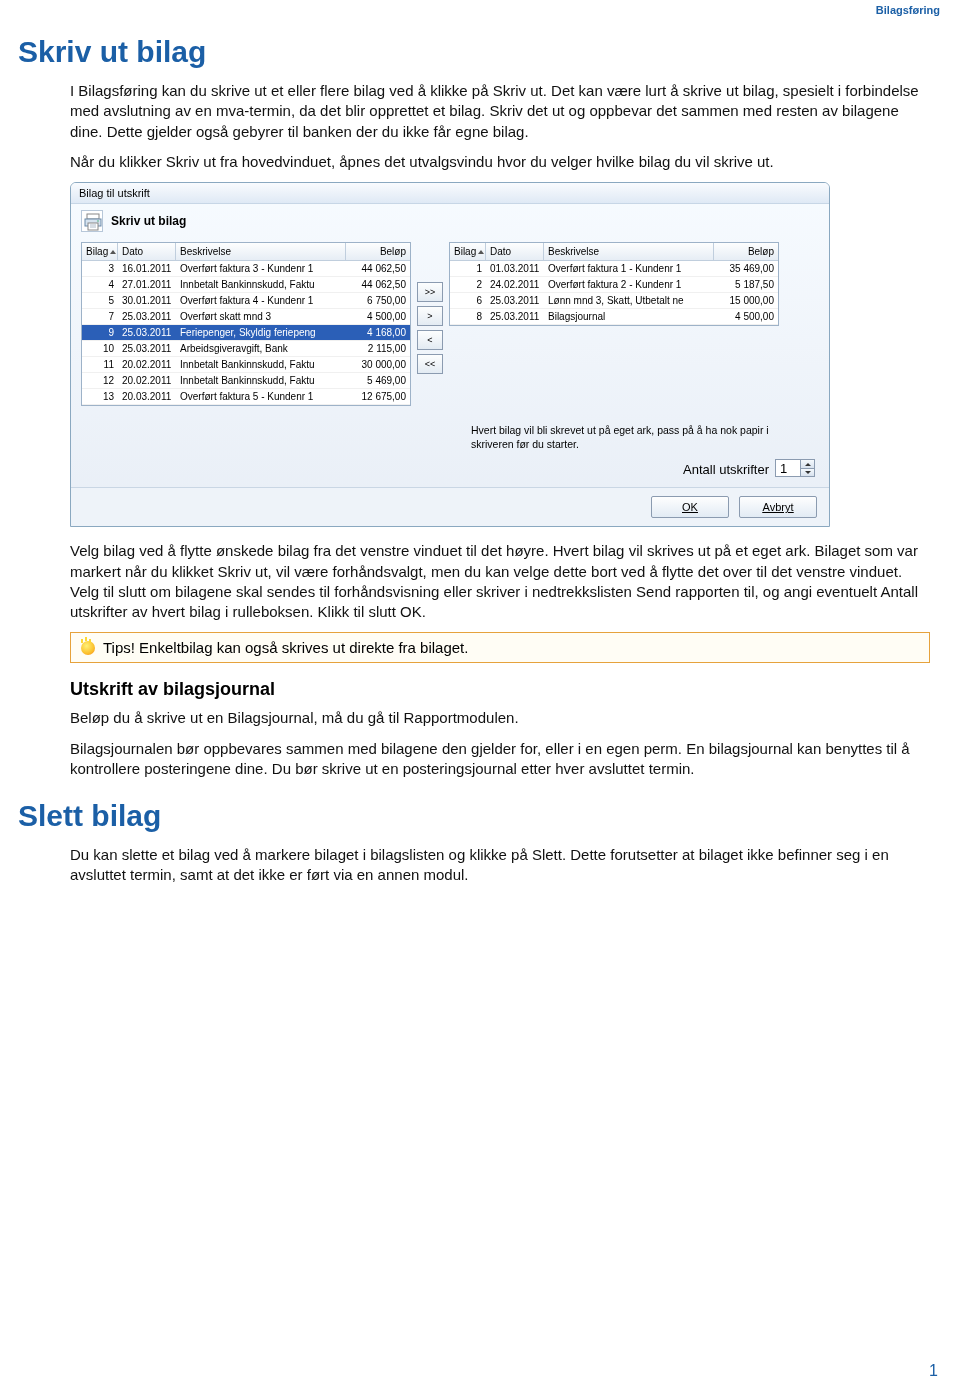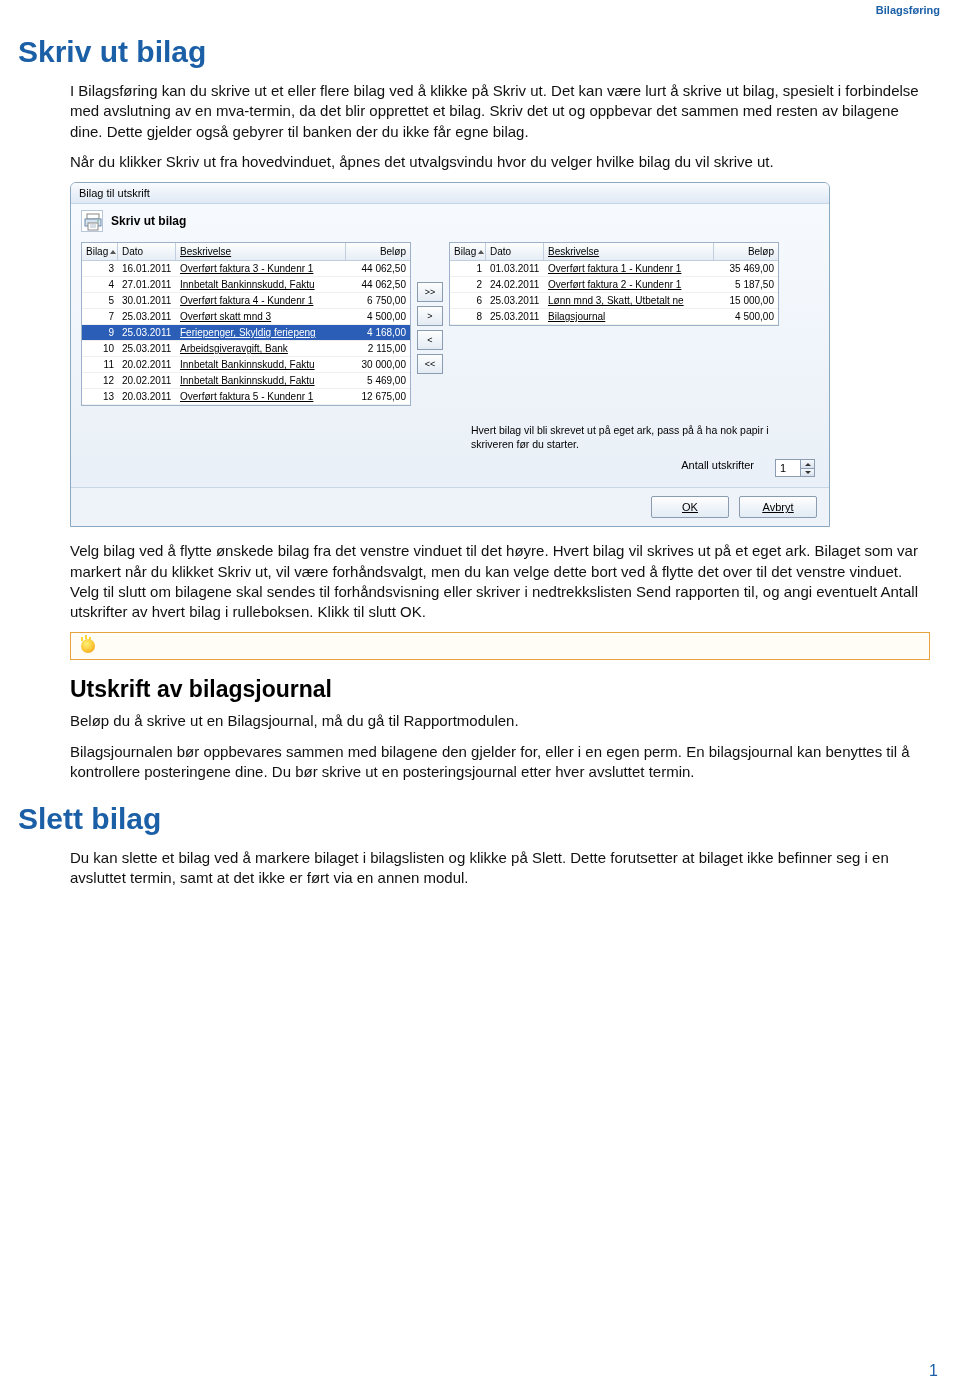--- a/index.html
+++ b/index.html
@@ -31,21 +31,21 @@
     color: #1b5fa6;
     margin: 20px 0 12px 18px;
   }
   .body-text {
     font-size: 15px;
     line-height: 1.35;
     margin: 0 30px 10px 70px;
     color: #111;
   }
   .h3 {
-    font-size: 23px;
+    font-size: 18px;
     font-weight: bold;
     margin: 16px 0 8px 70px;
   }
   .tips-box {
     border: 1px solid #e6a23c;
     background: #fffdf5;
     margin: 8px 30px 8px 70px;
     padding: 6px 10px;
     font-size: 15px;
     display: flex;
@@ -147,21 +147,21 @@
     font-size: 10px;
   }
   .list-head > div {
     border-right: 1px solid #c0cedd;
     padding: 3px 4px;
     overflow: hidden;
     white-space: nowrap;
   }
   .c-bilag { width: 36px; display: flex; align-items: center; gap: 2px; }
   .c-dato { width: 58px; }
-  .c-besk { flex: 1; text-decoration: underline; }
+  .c-besk { flex: 1; }
   .c-belop { width: 64px; text-align: right; border-right: none !important; }
   .list-body .row {
     display: flex;
     font-size: 10px;
     border-bottom: 1px solid #f0f0f0;
   }
   .list-body .row > div {
     padding: 2px 4px;
     overflow: hidden;
     white-space: nowrap;
@@ -189,23 +189,23 @@
   }
   .info-text {
     font-size: 10.5px;
     padding: 12px 14px 4px 0;
     text-align: left;
     margin-left: 400px;
     width: 340px;
     line-height: 1.3;
   }
   .antall-row {
-    display: flex; justify-content: flex-end; align-items: flex-start;
-    gap: 21px; padding: 4px 14px 10px 0;
-    font-size: 11px;
+    display: flex; justify-content: flex-end; align-items: flex-end;
+    gap: 6px; padding: 4px 14px 10px 0;
+    font-size: 13px;
   }
   .spinner {
     width: 40px; height: 18px;
     border: 1px solid #8b9bb0;
     background: #fff;
     display: flex; align-items: center;
     padding-left: 4px;
     position: relative;
   }
   .spinner .spinbtns {
@@ -406,20 +406,21 @@
     <div class="dbtn">
         <span class="underline">Avbryt</span>
       </div>
   </div>
 </div>
 
 <p class="body-text">Velg bilag ved å flytte ønskede bilag fra det venstre vinduet til det høyre. Hvert bilag vil skrives ut på et eget ark. Bilaget som var markert når du klikket Skriv ut, vil være forhåndsvalgt, men du kan velge dette bort ved å flytte det over til det venstre vinduet. Velg til slutt om bilagene skal sendes til forhåndsvisning eller skriver i nedtrekkslisten Send rapporten til, og angi eventuelt Antall utskrifter av hvert bilag i rulleboksen. Klikk til slutt OK.</p>
 
 <div class="tips-box">
   <span class="bulb"></span>
+  <span>Tips! Enkeltbilag kan også skrives ut direkte fra bilaget.</span>
 </div>
 
 <h3 class="h3">Utskrift av bilagsjournal</h3>
 <p class="body-text">Beløp du å skrive ut en Bilagsjournal, må du gå til Rapportmodulen.</p>
 <p class="body-text">Bilagsjournalen bør oppbevares sammen med bilagene den gjelder for, eller i en egen perm. En bilagsjournal kan benyttes til å kontrollere posteringene dine. Du bør skrive ut en posteringsjournal etter hver avsluttet termin.</p>
 
 <h2 class="h2">Slett bilag</h2>
 <p class="body-text">Du kan slette et bilag ved å markere bilaget i bilagslisten og klikke på Slett. Dette forutsetter at bilaget ikke befinner seg i en avsluttet termin, samt at det ikke er ført via en annen modul.</p>
 
 <div class="page-num">1</div>

